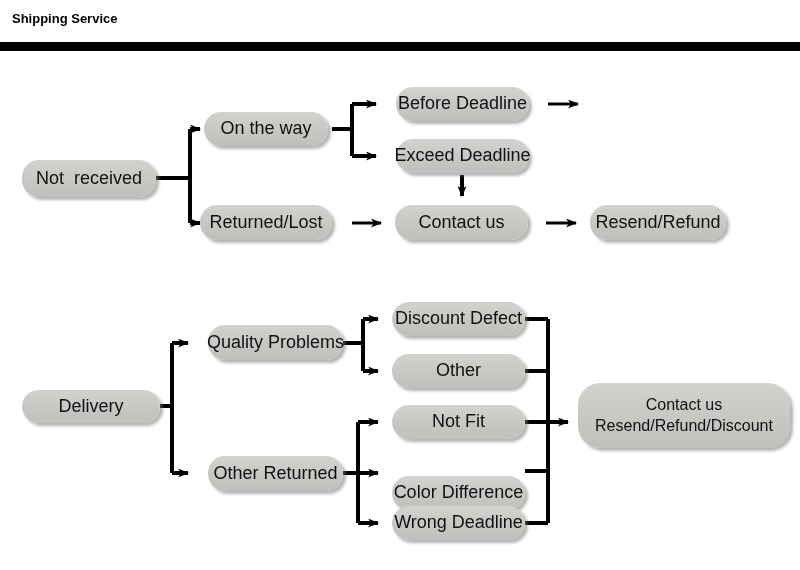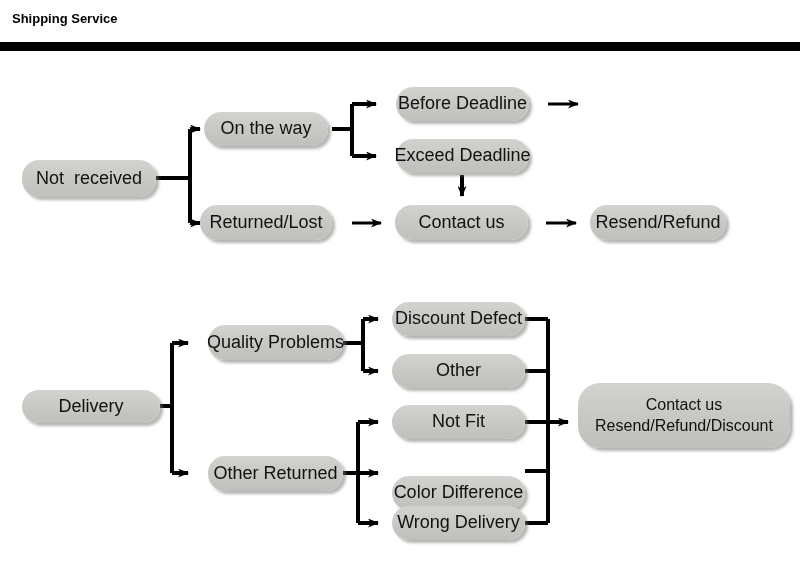--- a/index.html
+++ b/index.html
@@ -163,17 +163,17 @@
   <div class="node" style="left: 395px; top: 205px; width: 133px; height: 35px;">Contact us</div>
   <div class="node" style="left: 590px; top: 205px; width: 136px; height: 35px;">Resend/Refund</div>
 
   <div class="node" style="left: 22px; top: 390px; width: 138px; height: 33px;">Delivery</div>
   <div class="node" style="left: 208px; top: 325px; width: 135px; height: 35px;">Quality Problems</div>
   <div class="node" style="left: 208px; top: 456px; width: 135px; height: 35px;">Other Returned</div>
   <div class="node" style="left: 392px; top: 302px; width: 133px; height: 34px;">Discount Defect</div>
   <div class="node" style="left: 392px; top: 354px; width: 133px; height: 34px;">Other</div>
   <div class="node" style="left: 392px; top: 405px; width: 133px; height: 34px;">Not Fit</div>
   <div class="node" style="left: 392px; top: 454px; width: 133px; height: 34px; margin-top: 22px;">Color Difference</div>
-  <div class="node" style="left: 392px; top: 506px; width: 133px; height: 34px;">Wrong Delivery</div>
+  <div class="node" style="left: 392px; top: 506px; width: 133px; height: 34px;">Wrong Deadline</div>
   <div class="node two-line" style="left: 578px; top: 383px; width: 212px; height: 65px;">Contact us
 Resend/Refund/Discount</div>
 
 </div>
 
 </body></html>

